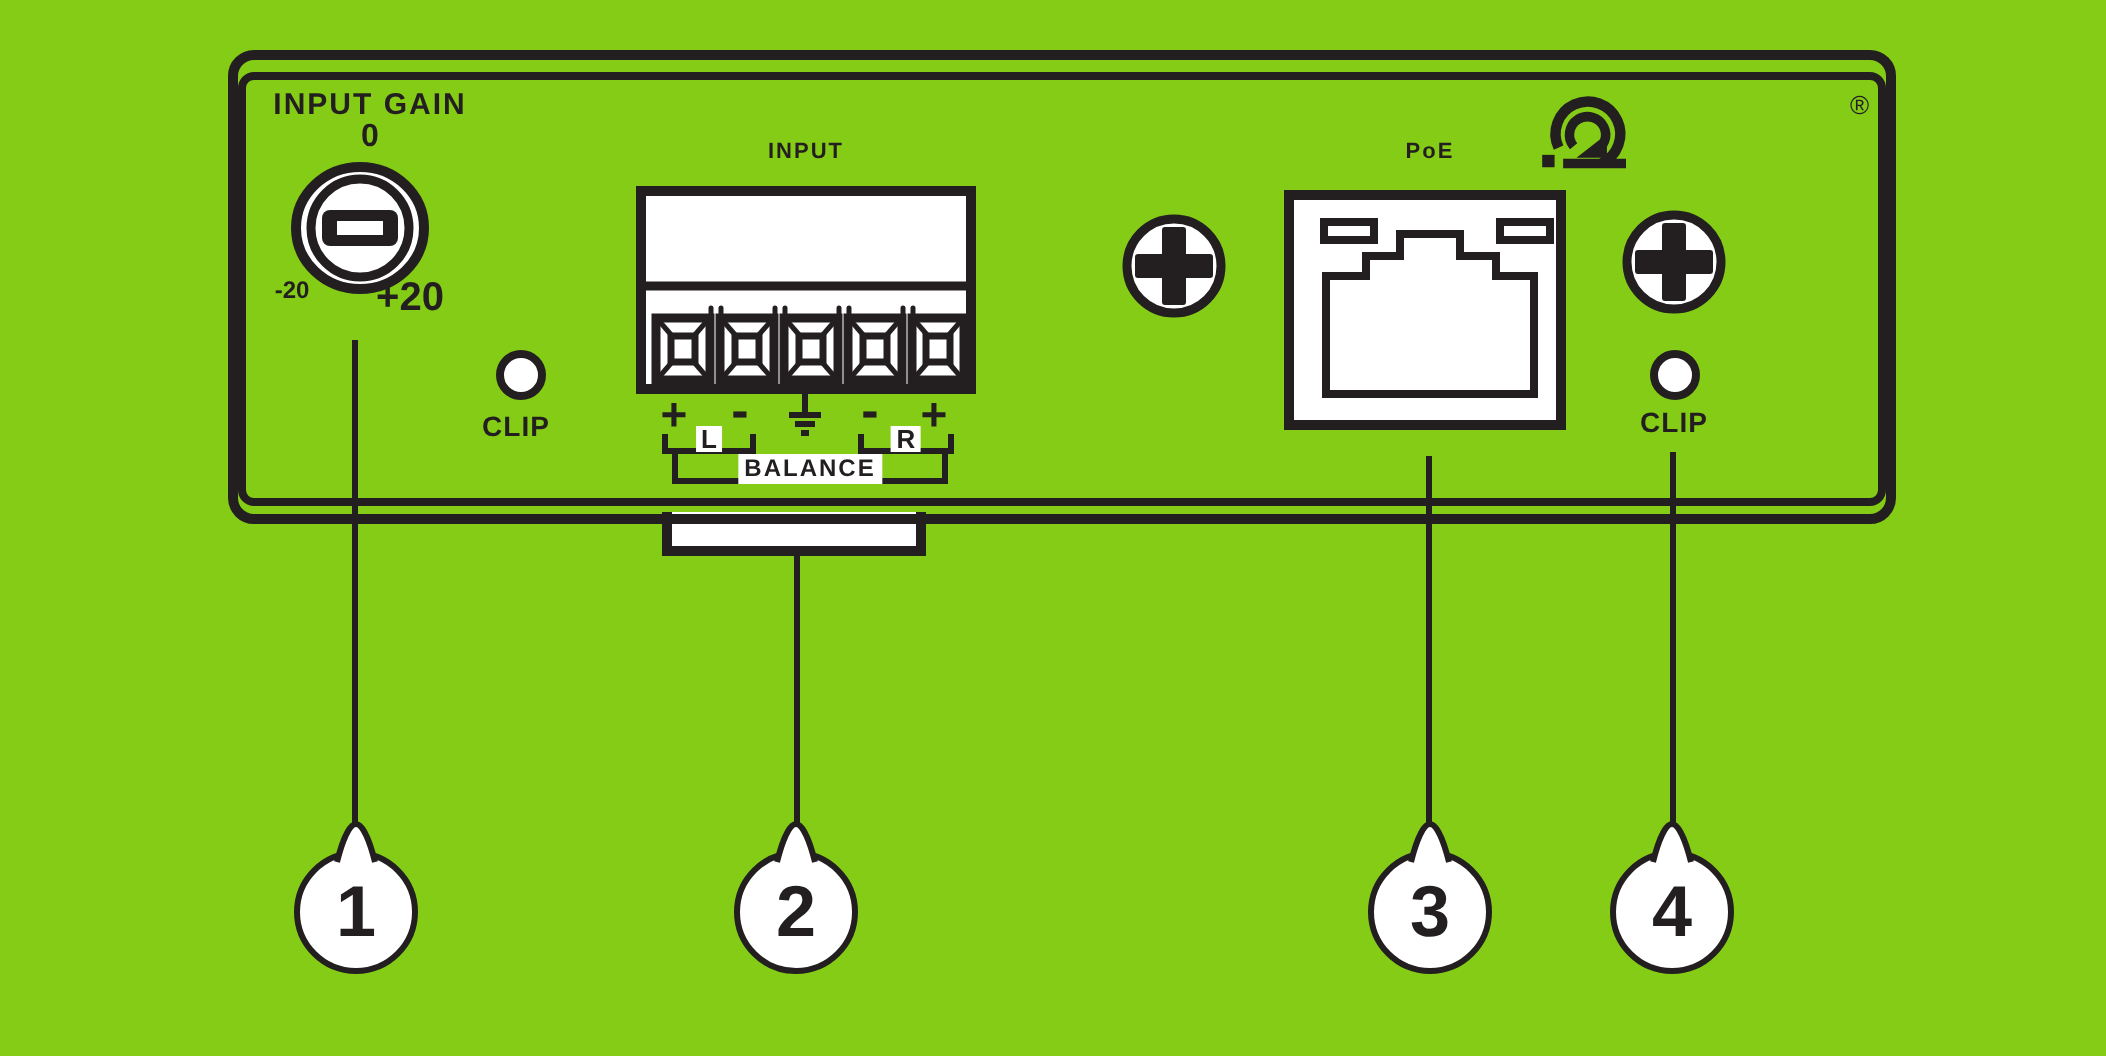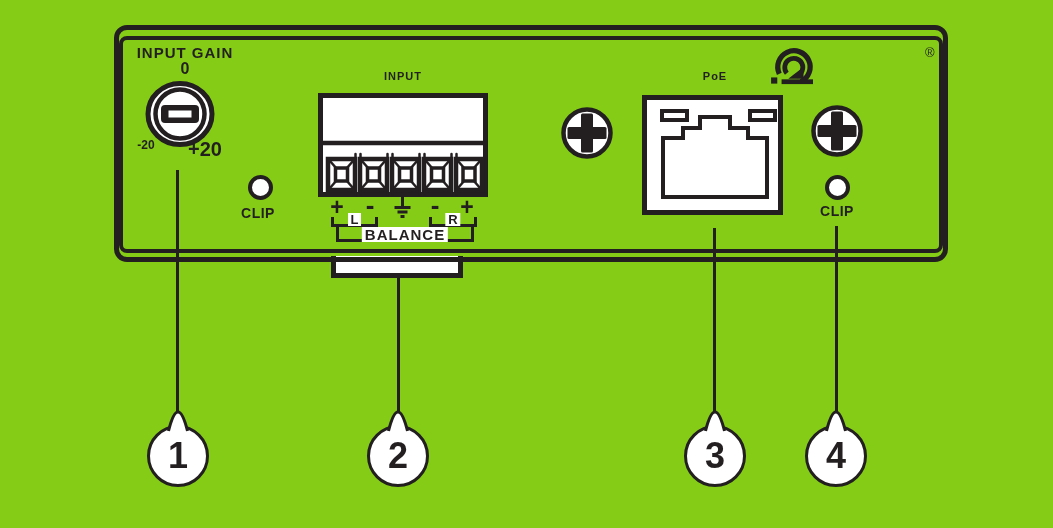--- a/index.html
+++ b/index.html
@@ -124,21 +124,21 @@
   <div class="abs txt" style="left:420px;top:193px;width:30px;font-size:26px;line-height:24px;">-</div>
   <div class="abs txt" style="left:452px;top:195px;width:30px;font-size:23px;line-height:24px;">+</div>
 
   <div class="bracket" style="left:331px;top:217px;width:41px;height:7px;">
     <span style="top:-4px;font-size:13px;line-height:13px;">L</span>
   </div>
   <div class="bracket" style="left:429px;top:217px;width:42px;height:7px;">
     <span style="top:-4px;font-size:13px;line-height:13px;">R</span>
   </div>
   <div class="bracket" style="left:336px;top:226px;width:132px;height:13px;">
-    <span style="top:1px;font-size:15px;line-height:15px;letter-spacing:1px;">BALANCE</span>
+    <span style="top:1px;font-size:12px;line-height:15px;letter-spacing:1px;">BALANCE</span>
   </div>
 
   <svg class="abs" style="left:560px;top:106px;" width="54" height="54" viewBox="0 0 54 54">
     <circle cx="27" cy="27" r="23.5" fill="#fff" stroke="#231f20" stroke-width="4.5"></circle>
     <rect x="7.5" y="21" width="39" height="12" rx="1.5" fill="#231f20"></rect>
     <rect x="21" y="7.5" width="12" height="39" rx="1.5" fill="#231f20"></rect>
   </svg>
 
   <div class="abs txt" style="left:675px;top:70px;width:80px;font-size:11px;letter-spacing:1px;">PoE</div>
 

